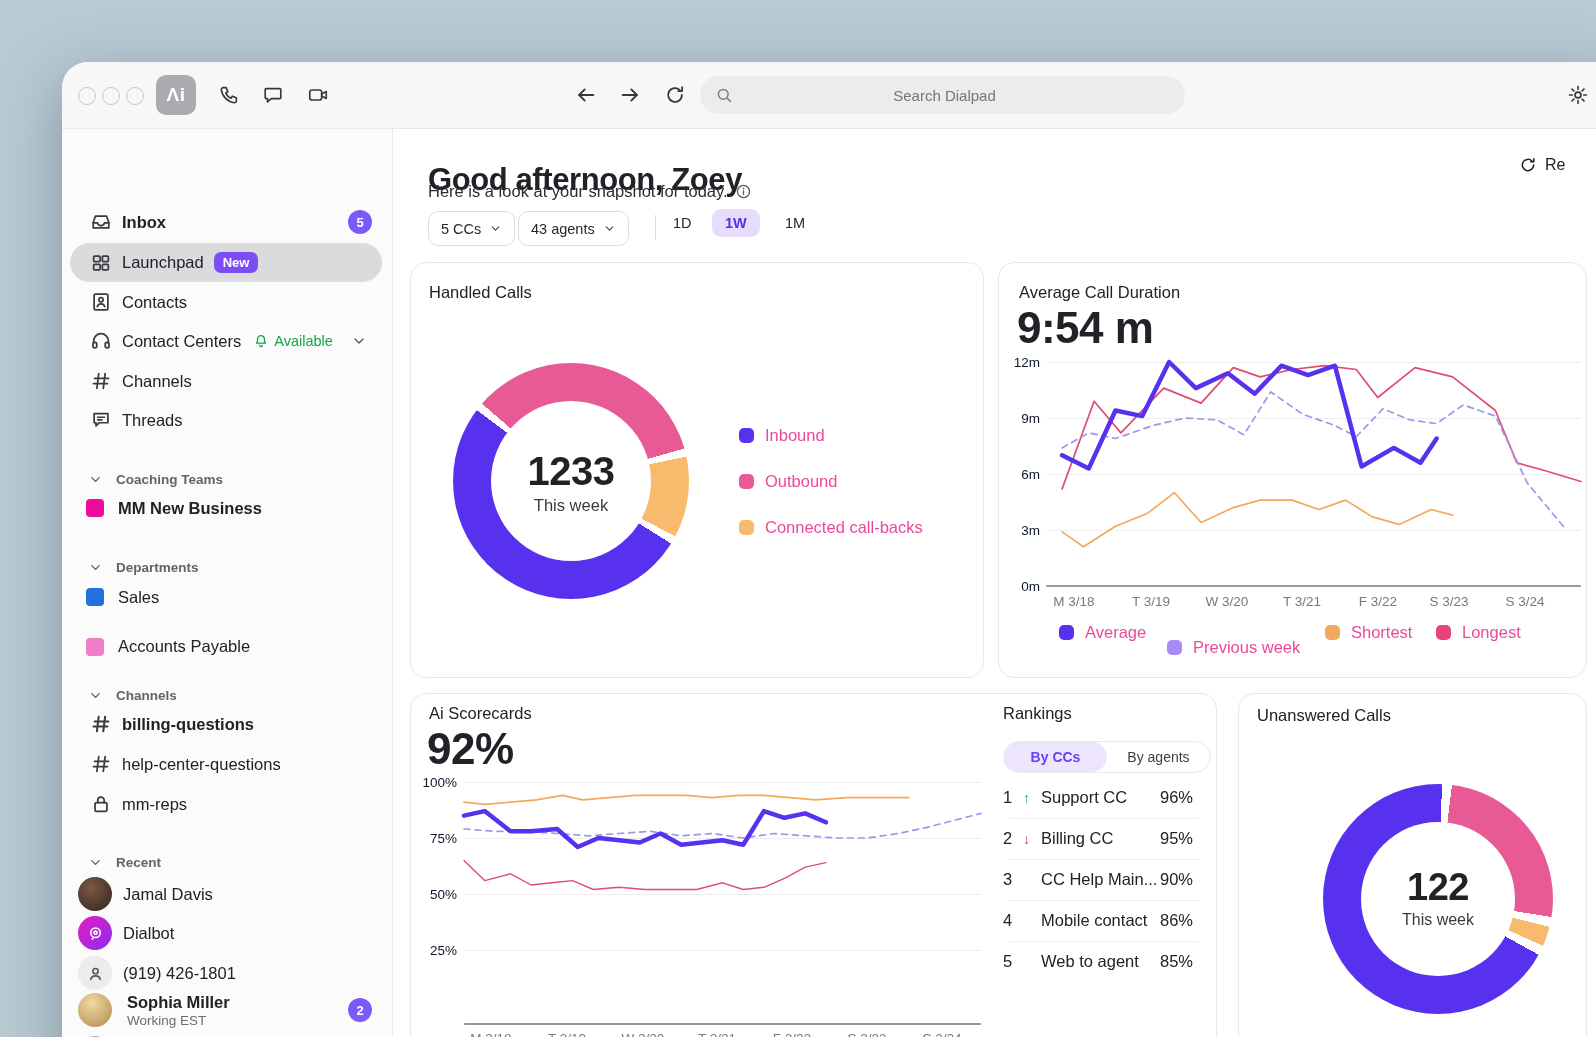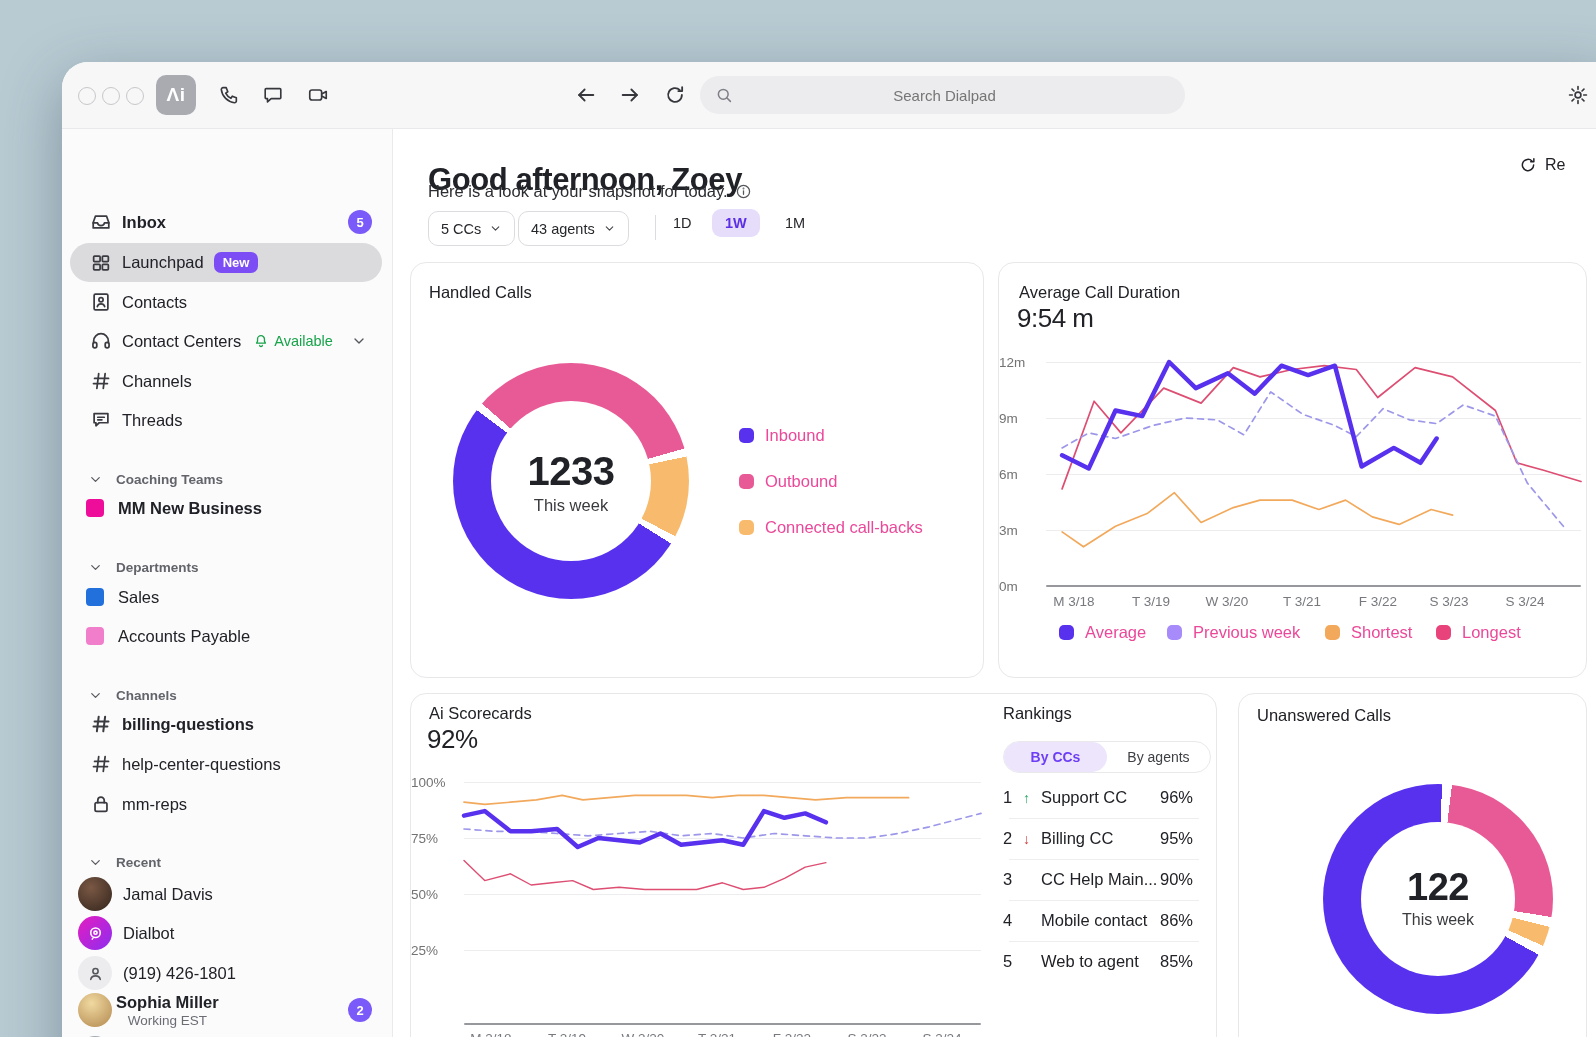--- a/index.html
+++ b/index.html
@@ -54,32 +54,32 @@
   .refresh-btn svg{width:18px;height:18px;margin-right:8px;color:#212227;}
   .fpill{position:absolute;top:82px;height:33px;border:1px solid #dcdce0;border-radius:10px;background:#fff;
          display:flex;align-items:center;padding:0 12px;font-size:14.5px;font-weight:500;color:#26272b;}
   .fpill svg{width:13px;height:13px;margin-left:8px;color:#44454a;}
   .vdiv{position:absolute;left:262px;top:86px;width:1px;height:25px;background:#dcdce0;}
   .range{position:absolute;top:86px;font-size:14.5px;font-weight:500;color:#26272b;}
   .range.sel{background:#e6ddfb;color:#5c2ee5;font-weight:700;border-radius:9px;padding:6px 13px;top:80px;}
   
   .card{position:absolute;background:#fff;border:1px solid #e8e8eb;border-radius:16px;}
   .ctitle{position:absolute;font-size:16.5px;font-weight:500;color:#212227;}
-  .bigval{position:absolute;font-size:26px;font-weight:400;letter-spacing:-.5px;}
+  .bigval{position:absolute;font-size:44px;font-weight:700;letter-spacing:-.5px;}
   .donut{position:absolute;border-radius:50%;}
   .donut::after{content:"";position:absolute;inset:38px;background:#fff;border-radius:50%;}
   .dcenter{position:absolute;text-align:center;z-index:2;}
   .dcenter .n{font-size:40px;font-weight:700;letter-spacing:-.5px;}
   .dcenter .l{font-size:16.5px;color:#3a3b3e;margin-top:2px;}
   .lgd{position:absolute;display:flex;align-items:center;}
   .chip{width:15px;height:15px;border-radius:5px;margin-right:11px;flex:none;}
   .lgd .t{font-size:16.5px;color:#ec4899;white-space:nowrap;}
   .grid{position:absolute;height:1px;background:#ededf0;}
   .axis{position:absolute;height:2px;background:#97989c;border-radius:1px;}
-  .ytick{position:absolute;font-size:13.5px;color:#737373;text-align:left;}
+  .ytick{position:absolute;font-size:13.5px;color:#0f172a;text-align:right;}
   .xtick{position:absolute;font-size:13.5px;color:#77797e;transform:translateX(-50%);white-space:nowrap;}
   .seg-ctl{position:absolute;height:30px;border:1px solid #e9e9ec;border-radius:16px;display:flex;}
   .seg{flex:1;display:flex;align-items:center;justify-content:center;font-size:14px;color:#3f4045;}
   .seg.on{background:#ece5fc;color:#6d3ef5;font-weight:700;border-radius:15px;}
   .rrow{position:absolute;left:592px;width:190px;height:41px;display:flex;align-items:center;font-size:16.5px;}
   .rrow .rk{width:20px;flex:none;}
   .rrow .tr{width:12px;flex:none;font-size:14px;font-weight:700;margin-right:2px;}
   .tr.up{color:#27a865;} .tr.dn{color:#cc4040;}
   .rrow .nm{flex:1;margin-left:4px;white-space:nowrap;overflow:hidden;}
   .rrow .pc{flex:none;text-align:right;}
@@ -255,21 +255,21 @@
     <div class="shead" style="top:420px;">
       <span class="chev"><svg viewBox="0 0 24 24" width="15" height="15">
               <use href="#i-chev"></use>
             </svg></span>
       <span class="txt">Departments</span>
     </div>
     <div class="srow" style="top:448px;">
       <span class="csquare" style="background: rgb(33, 112, 220);"></span>
       <span class="slabel" style="margin-left:14px;">Sales</span>
     </div>
-    <div class="srow" style="top:487px;">
+    <div class="srow" style="top:487px;align-items:flex-end;">
       <span class="csquare" style="background: rgb(240, 126, 203);"></span>
       <span class="slabel" style="margin-left:14px;">Accounts Payable</span>
     </div>
 
     <div class="shead" style="top:548px;">
       <span class="chev"><svg viewBox="0 0 24 24" width="15" height="15">
               <use href="#i-chev"></use>
             </svg></span>
       <span class="txt">Channels</span>
     </div>
@@ -324,21 +324,21 @@
       <span class="avatar" style="background:#ececee;display:flex;align-items:center;justify-content:center;">
         <svg viewBox="0 0 24 24" width="19" height="19" fill="none" stroke="#55575c" stroke-width="2" stroke-linecap="round">
               <circle cx="12" cy="9" r="3.3"></circle>
               <path d="M6 19.5c.6-3 3-4.5 6-4.5s5.4 1.5 6 4.5"></path>
             </svg>
       </span>
       <span class="av-label">(919) 426-1801</span>
     </div>
     <div class="srow" style="top:858px;height:46px;">
       <span class="avatar" style="background:radial-gradient(circle at 40% 30%,#f0d9a0,#b2884f);"></span>
-      <span style="margin-left:4px;text-align:center;">
+      <span style="margin-left:15px;">
         <div class="av-label bold" style="margin-left:0;">Sophia Miller</div>
         <div class="av-sub">Working EST</div>
       </span>
       <span class="badge" style="top:11px;">2</span>
     </div>
     <div class="srow" style="top:904px;">
       <span class="avatar" style="background:radial-gradient(circle at 40% 35%,#cfd6dc,#5a6673);"></span>
 
     </div>
 
@@ -431,21 +431,21 @@
       <div class="xtick" style="left:228px;top:331px;">W 3/20</div>
       <div class="xtick" style="left:303px;top:331px;">T 3/21</div>
       <div class="xtick" style="left:379px;top:331px;">F 3/22</div>
       <div class="xtick" style="left:450px;top:331px;">S 3/23</div>
       <div class="xtick" style="left:526px;top:331px;">S 3/24</div>
 
       <div class="lgd" style="left:60px;top:360px;">
         <span class="chip" style="background: rgb(87, 49, 238);"></span>
         <span class="t">Average</span>
       </div>
-      <div class="lgd" style="left:168px;top:360px;align-items:center;">
+      <div class="lgd" style="left:168px;top:375px;align-items:center;">
         <span class="chip" style="background: rgb(167, 139, 250);"></span>
         <span class="t">Previous week</span>
       </div>
       <div class="lgd" style="left:326px;top:360px;">
         <span class="chip" style="background: rgb(242, 169, 92);"></span>
         <span class="t">Shortest</span>
       </div>
       <div class="lgd" style="left:437px;top:360px;">
         <span class="chip" style="background: rgb(232, 67, 122);"></span>
         <span class="t">Longest</span>

